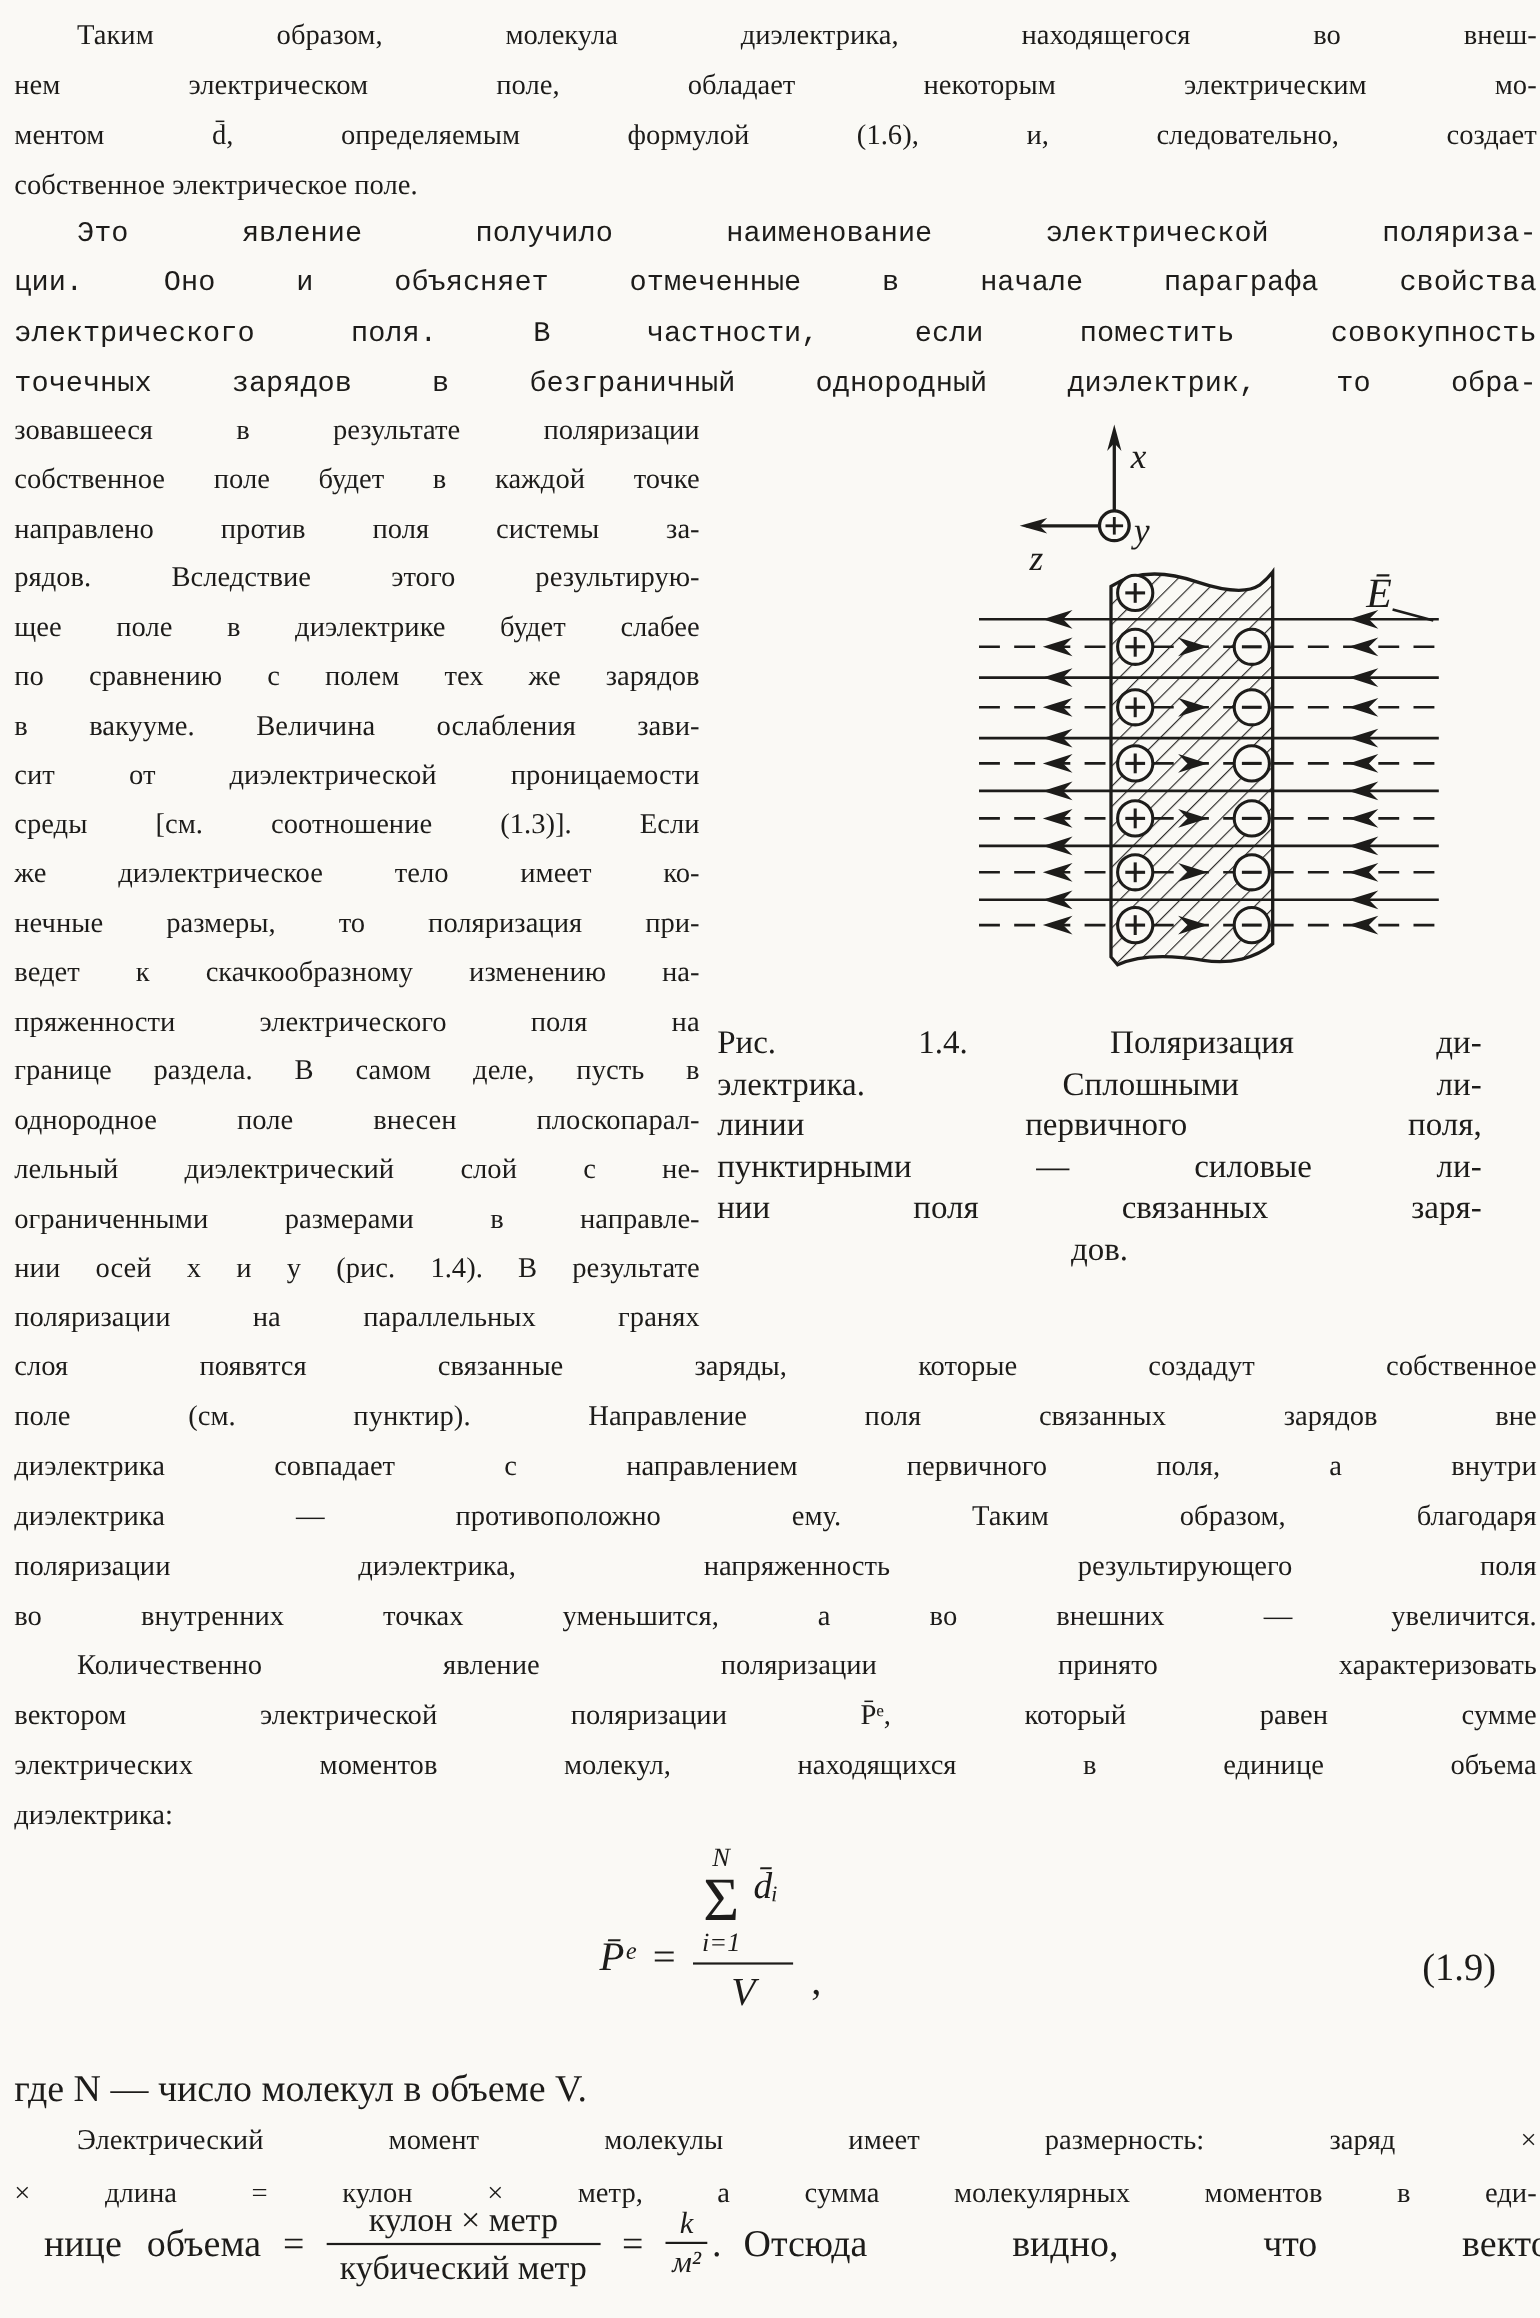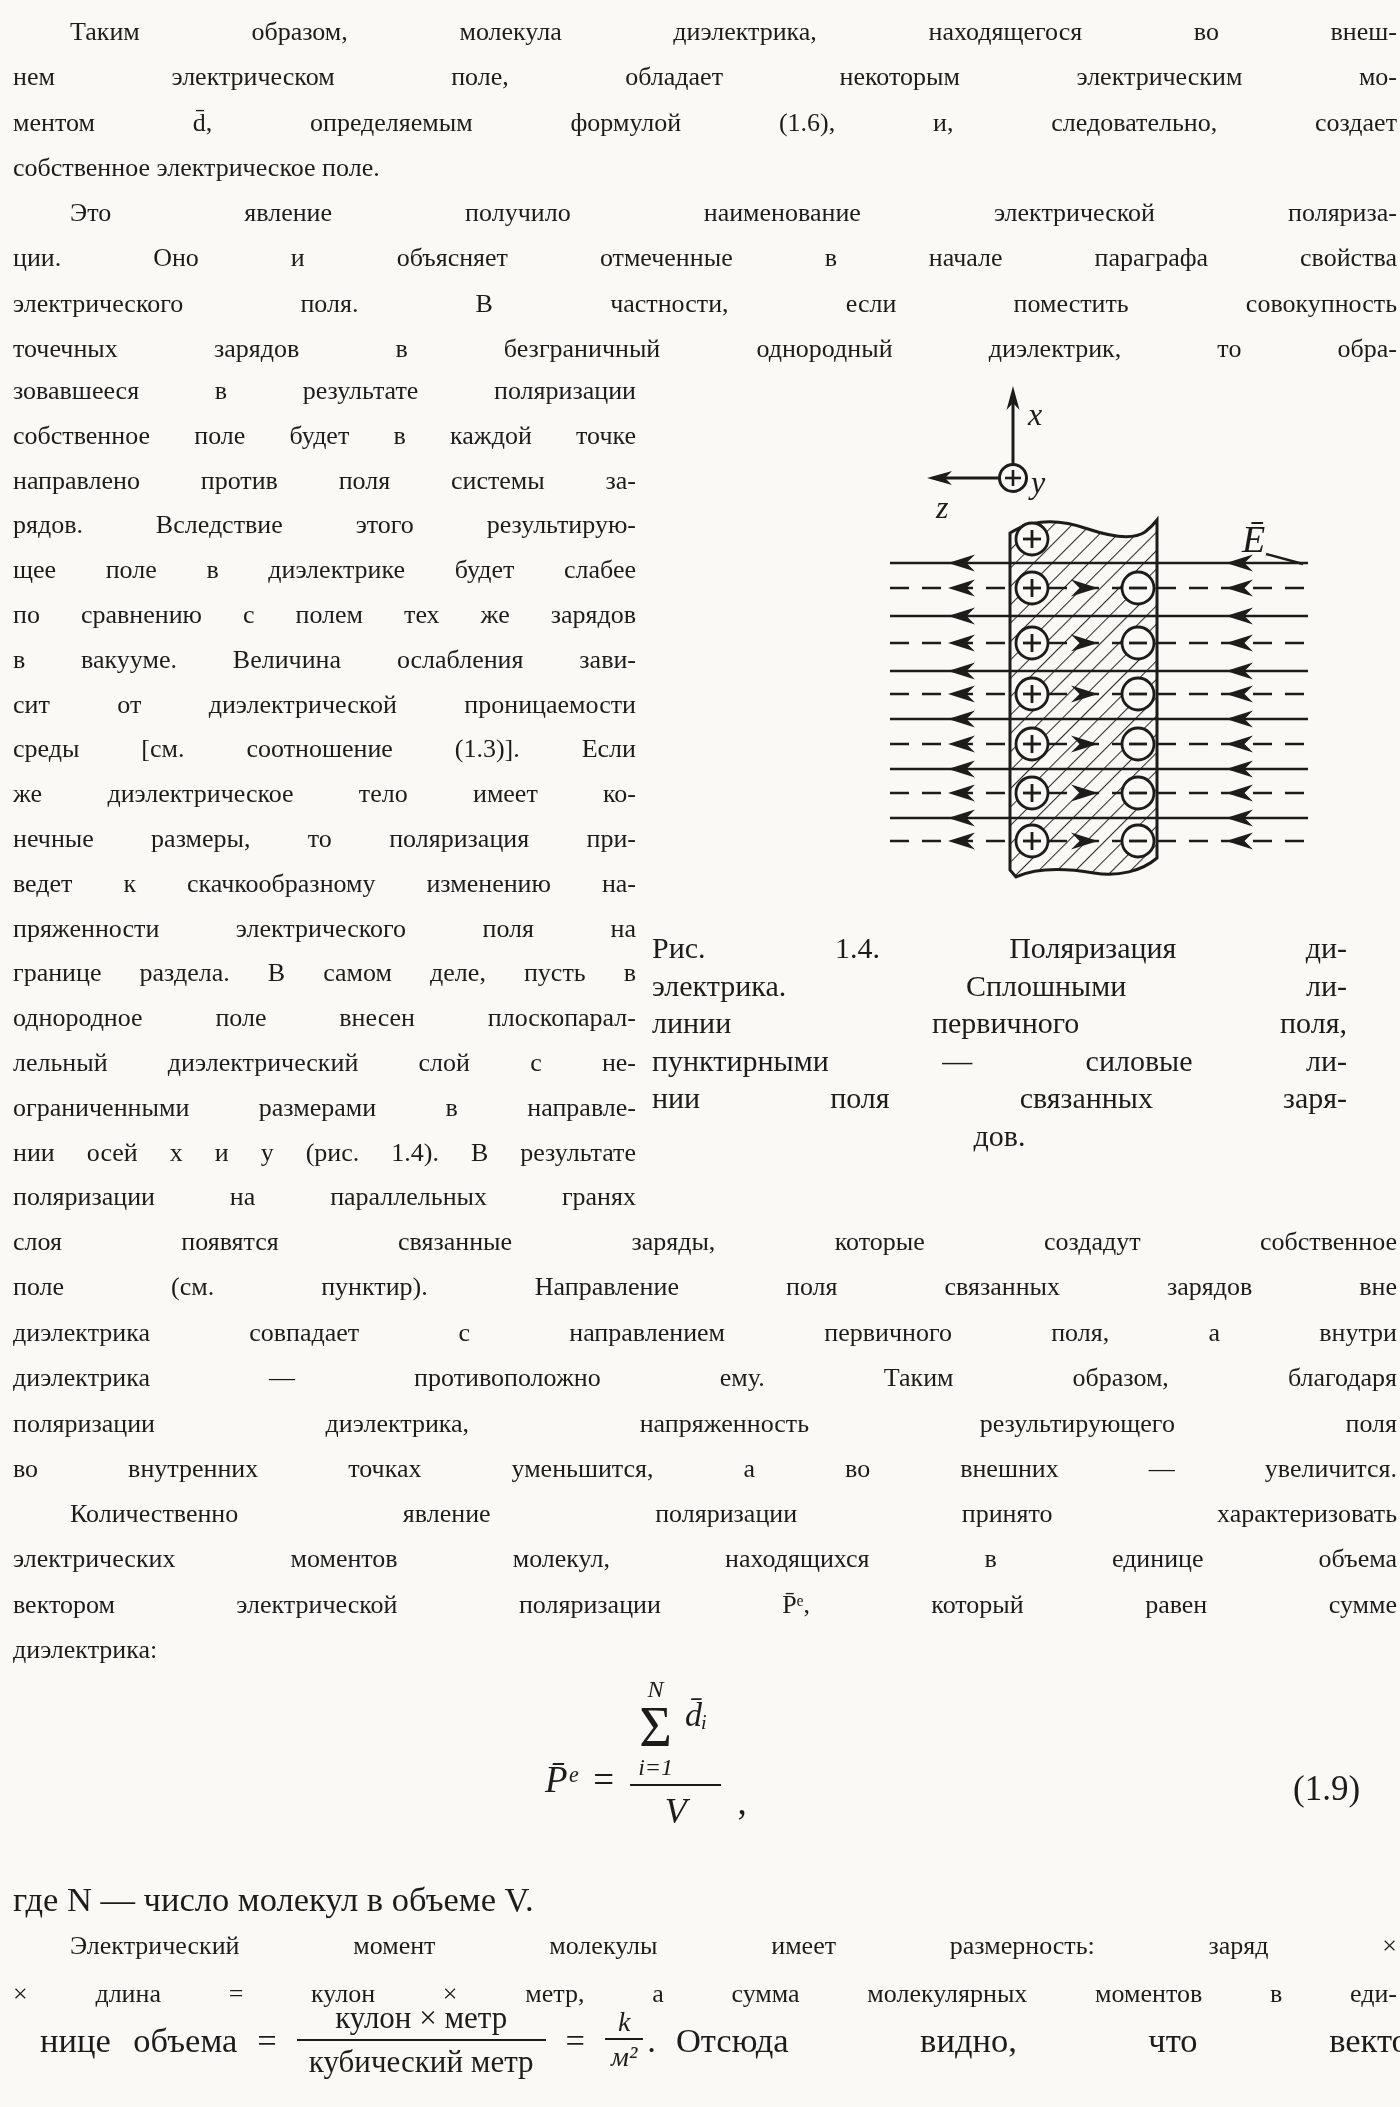--- a/index.html
+++ b/index.html
@@ -65,21 +65,21 @@
 </head>
 <body>
 
 <div class="para indent-first last-left" style="left:13px;top:9px;width:1384px;">
     <div class="line">Таким образом, молекула диэлектрика, находящегося во внеш-</div>
     <div class="line">нем электрическом поле, обладает некоторым электрическим мо-</div>
     <div class="line">ментом d̄, определяемым формулой (1.6), и, следовательно, создает</div>
     <div class="line">собственное электрическое поле.</div>
   </div>
 
-<div class="para indent-first" style="left:13px;top:190px;width:1384px;">
+<div class="para indent-first" style="left:13px;top:190px;width:1384px;font-family:Liberation Mono, monospace;">
     <div class="line">Это явление получило наименование электрической поляриза-</div>
     <div class="line">ции. Оно и объясняет отмеченные в начале параграфа свойства</div>
     <div class="line">электрического поля. В частности, если поместить совокупность</div>
     <div class="line">точечных зарядов в безграничный однородный диэлектрик, то обра-</div>
   </div>
 
 <div class="para col" style="left:13px;top:369px;width:623px;">
     <div class="line">зовавшееся в результате поляризации</div>
     <div class="line">собственное поле будет в каждой точке</div>
     <div class="line">направлено против поля системы за-</div>
@@ -271,22 +271,22 @@
     <div class="line">слоя появятся связанные заряды, которые создадут собственное</div>
     <div class="line">поле (см. пунктир). Направление поля связанных зарядов вне</div>
     <div class="line">диэлектрика совпадает с направлением первичного поля, а внутри</div>
     <div class="line">диэлектрика — противоположно ему. Таким образом, благодаря</div>
     <div class="line">поляризации диэлектрика, напряженность результирующего поля</div>
     <div class="line">во внутренних точках уменьшится, а во внешних — увеличится.</div>
   </div>
 
 <div class="para indent-first last-left" style="left:13px;top:1491px;width:1384px;">
     <div class="line">Количественно явление поляризации принято характеризовать</div>
+    <div class="line">вектором электрической поляризации P̄ᵉ, который равен сумме</div>
     <div class="line">электрических моментов молекул, находящихся в единице объема</div>
-    <div class="line">вектором электрической поляризации P̄ᵉ, который равен сумме</div>
     <div class="line">диэлектрика:</div>
   </div>
 
 <div class="formula">
   <span class="f-lhs">P̄ᵉ</span>
   <span class="f-eq">=</span>
   <span class="f-frac">
     <span class="f-num">
       <span class="f-sum">
         <span class="f-sum-n">N</span>

